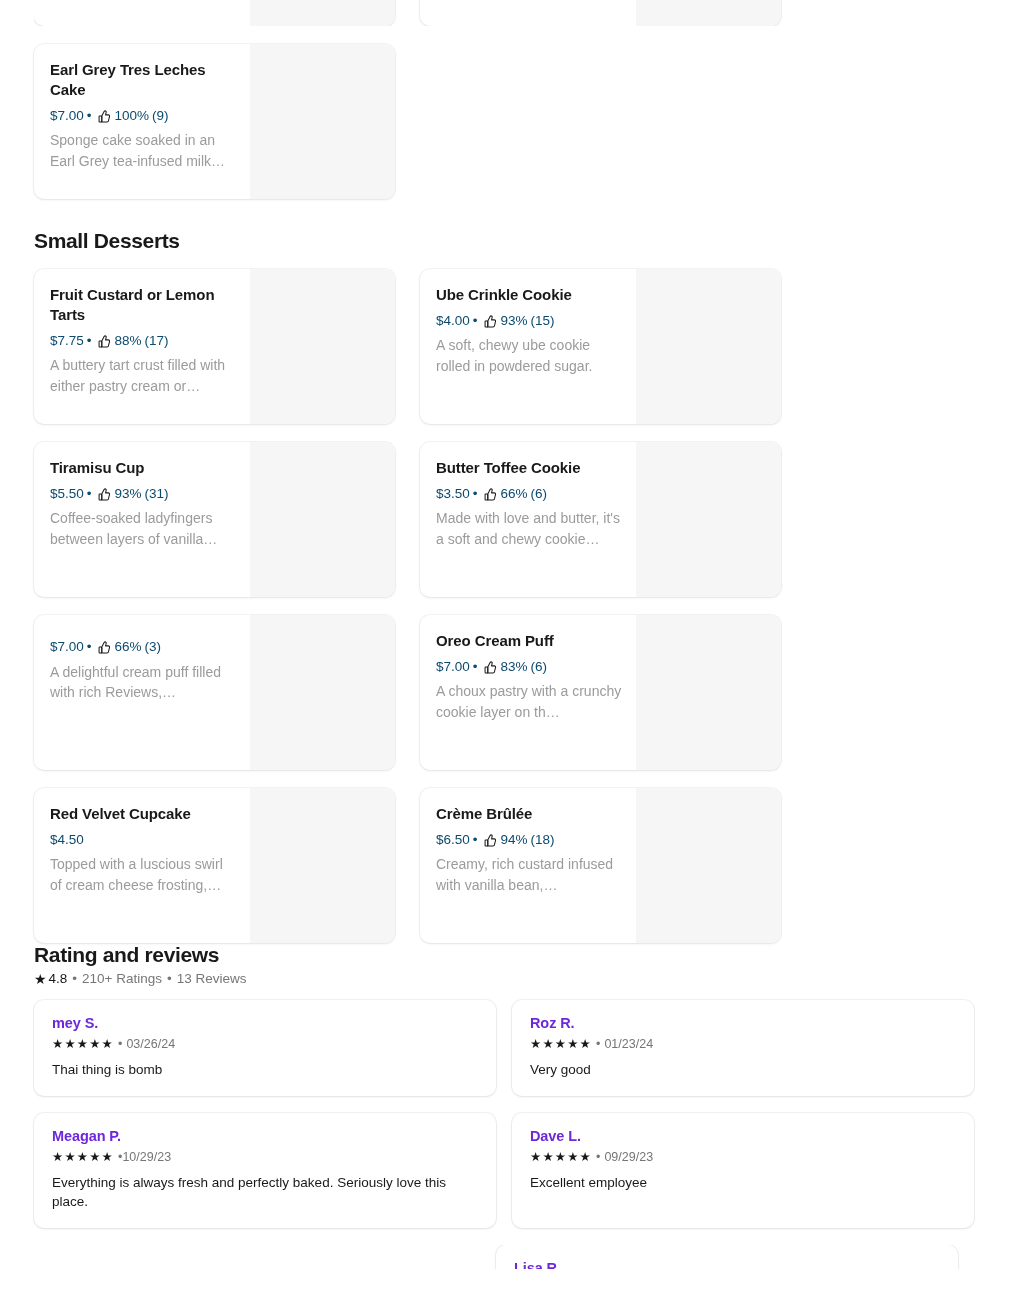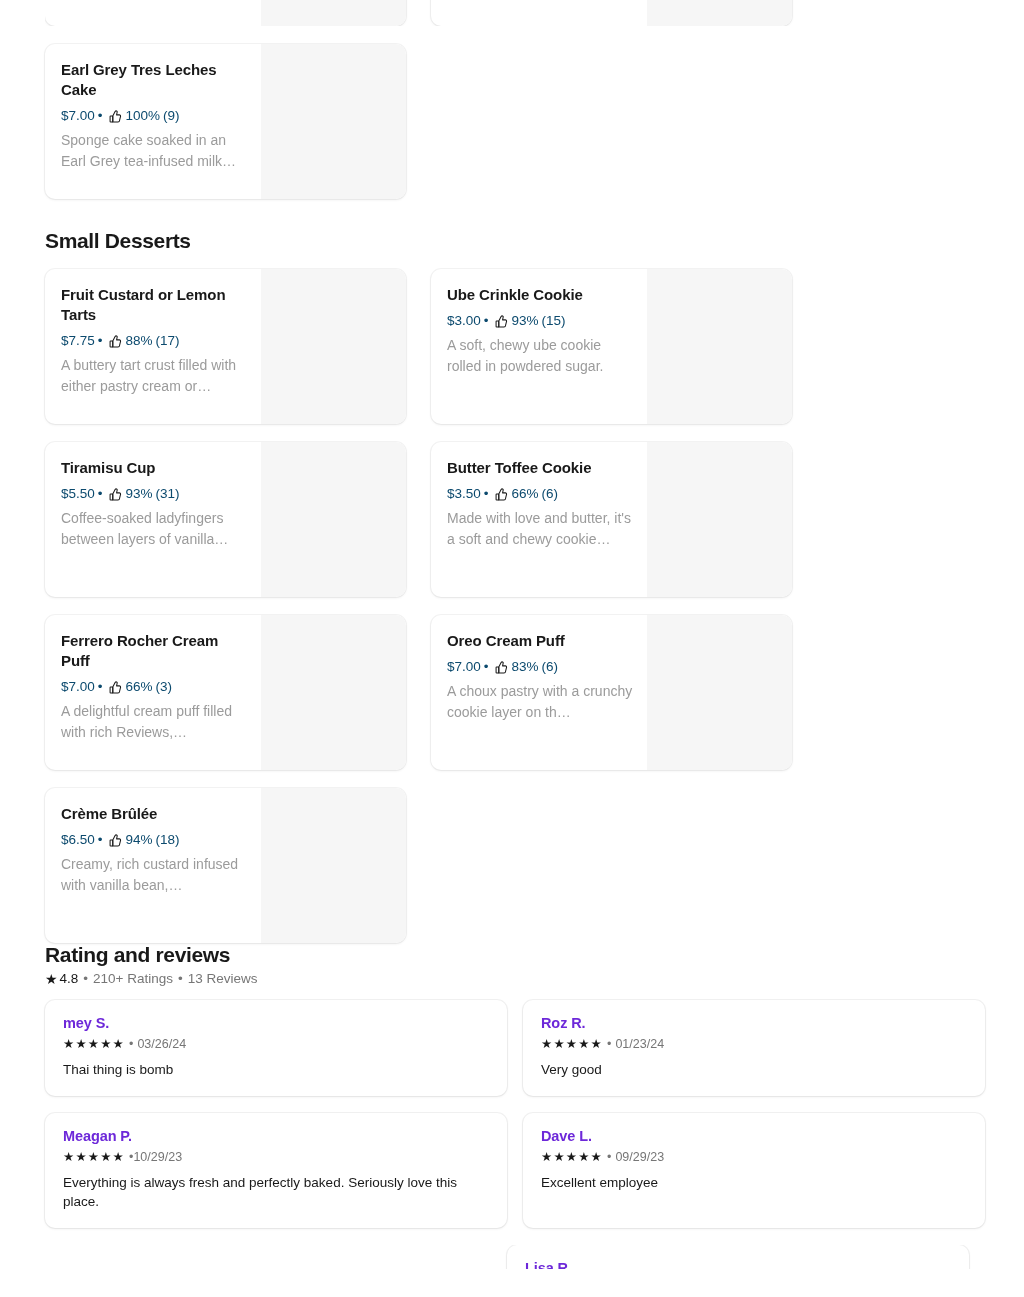--- a/index.html
+++ b/index.html
@@ -7,21 +7,21 @@
     width: 1024px;
     height: 1297px;
     background: #ffffff;
     font-family: "Liberation Sans", sans-serif;
     overflow: hidden;
   }
   .page {
     position: relative;
     width: 1024px;
     height: 1167px;
-    padding: 0 45px;
+    padding: 0 34px;
     background: #ffffff;
   }
 
   
   .menu-grid {
     display: grid;
     grid-template-columns: 361px 361px;
     column-gap: 25px;
     row-gap: 18px;
   }
@@ -235,21 +235,21 @@
             <span>(17)</span>
           </div>
           <div class="item-desc">A buttery tart crust filled with either pastry cream or…</div>
         </div>
         <div class="thumb"></div>
       </div>
       <div class="menu-card">
         <div class="info">
           <div class="item-name">Ube Crinkle Cookie</div>
           <div class="item-meta">
-            <span>$3.00</span>
+            <span>$4.00</span>
             <span>•</span>
             <span class="thumbs-up">
               <svg width="13" height="13" viewBox="0 0 24 24" fill="none" stroke="#191919" stroke-width="1.9" stroke-linecap="round" stroke-linejoin="round">
                 <path d="M7 22V11l4.5-8.5a2 2 0 0 1 3.6 1.6L14 9h5.2a2.2 2.2 0 0 1 2.1 2.7l-1.8 7.6A3 3 0 0 1 16.6 22H7z"></path>
                 <rect x="2" y="11" width="5" height="11" rx="1"></rect>
               </svg>
             </span>
             <span>93%</span>
             <span>(15)</span>
           </div>
@@ -290,21 +290,20 @@
             </span>
             <span>66%</span>
             <span>(6)</span>
           </div>
           <div class="item-desc">Made with love and butter, it's a soft and chewy cookie…</div>
         </div>
         <div class="thumb"></div>
       </div>
       <div class="menu-card">
         <div class="info">
-          <div class="item-name">Ferrero Rocher Cream Puff</div>
           <div class="item-meta">
             <span>$7.00</span>
             <span>•</span>
             <span class="thumbs-up">
               <svg width="13" height="13" viewBox="0 0 24 24" fill="none" stroke="#191919" stroke-width="1.9" stroke-linecap="round" stroke-linejoin="round">
                 <path d="M7 22V11l4.5-8.5a2 2 0 0 1 3.6 1.6L14 9h5.2a2.2 2.2 0 0 1 2.1 2.7l-1.8 7.6A3 3 0 0 1 16.6 22H7z"></path>
                 <rect x="2" y="11" width="5" height="11" rx="1"></rect>
               </svg>
             </span>
             <span>66%</span>
@@ -323,20 +322,30 @@
             <span class="thumbs-up">
               <svg width="13" height="13" viewBox="0 0 24 24" fill="none" stroke="#191919" stroke-width="1.9" stroke-linecap="round" stroke-linejoin="round">
                 <path d="M7 22V11l4.5-8.5a2 2 0 0 1 3.6 1.6L14 9h5.2a2.2 2.2 0 0 1 2.1 2.7l-1.8 7.6A3 3 0 0 1 16.6 22H7z"></path>
                 <rect x="2" y="11" width="5" height="11" rx="1"></rect>
               </svg>
             </span>
             <span>83%</span>
             <span>(6)</span>
           </div>
           <div class="item-desc">A choux pastry with a crunchy cookie layer on th…</div>
+        </div>
+        <div class="thumb"></div>
+      </div>
+      <div class="menu-card">
+        <div class="info">
+          <div class="item-name">Red Velvet Cupcake</div>
+          <div class="item-meta">
+            <span>$4.50</span>
+          </div>
+          <div class="item-desc">Topped with a luscious swirl of cream cheese frosting,…</div>
         </div>
         <div class="thumb"></div>
       </div>
       <div class="menu-card">
         <div class="info">
           <div class="item-name">Crème Brûlée</div>
           <div class="item-meta">
             <span>$6.50</span>
             <span>•</span>
             <span class="thumbs-up">

